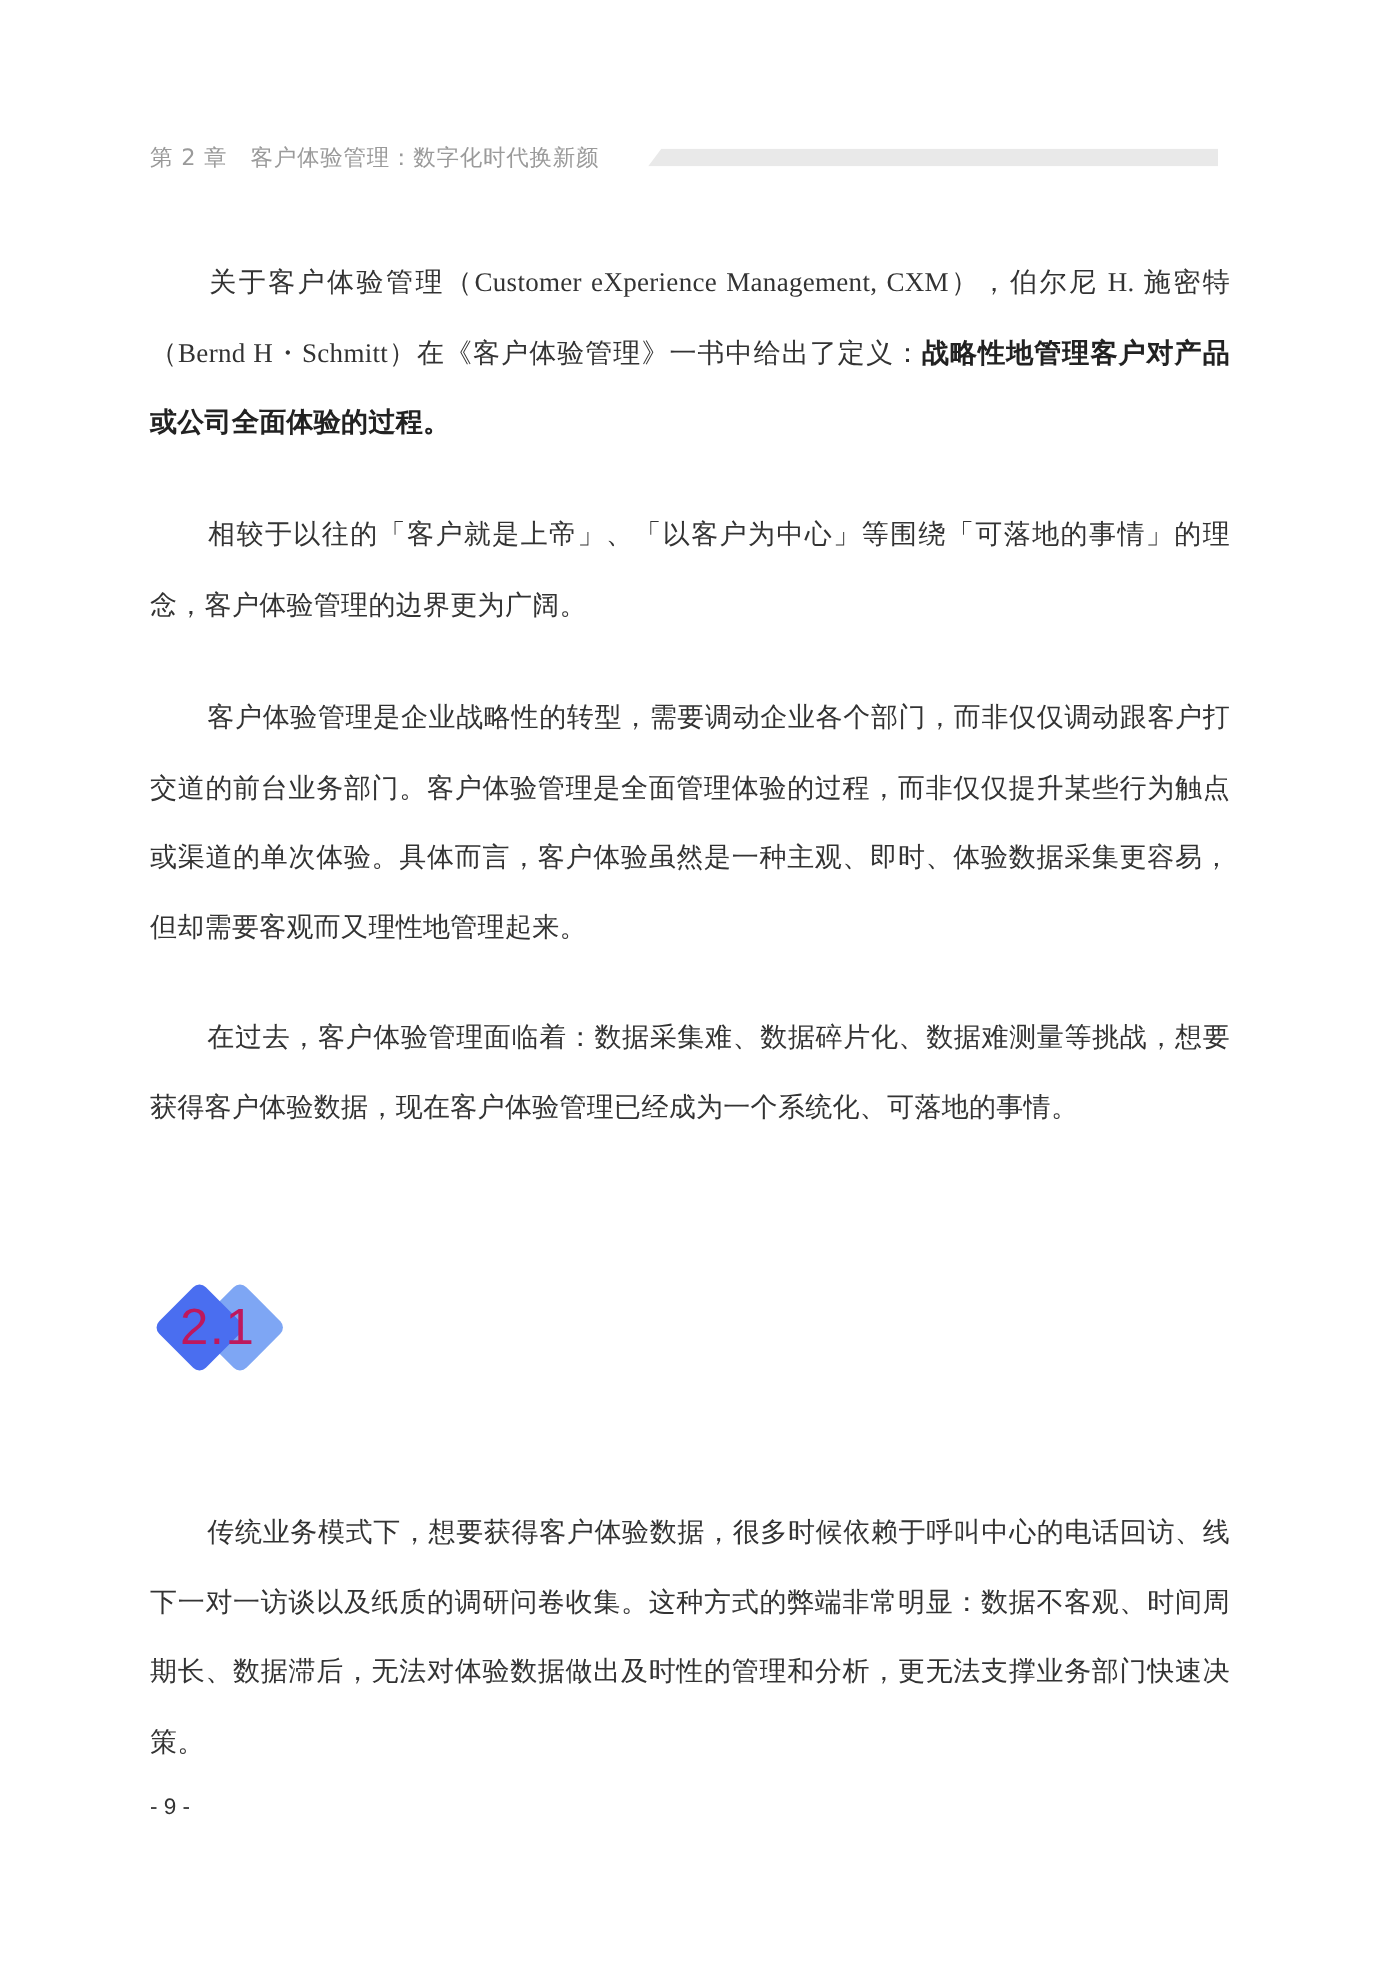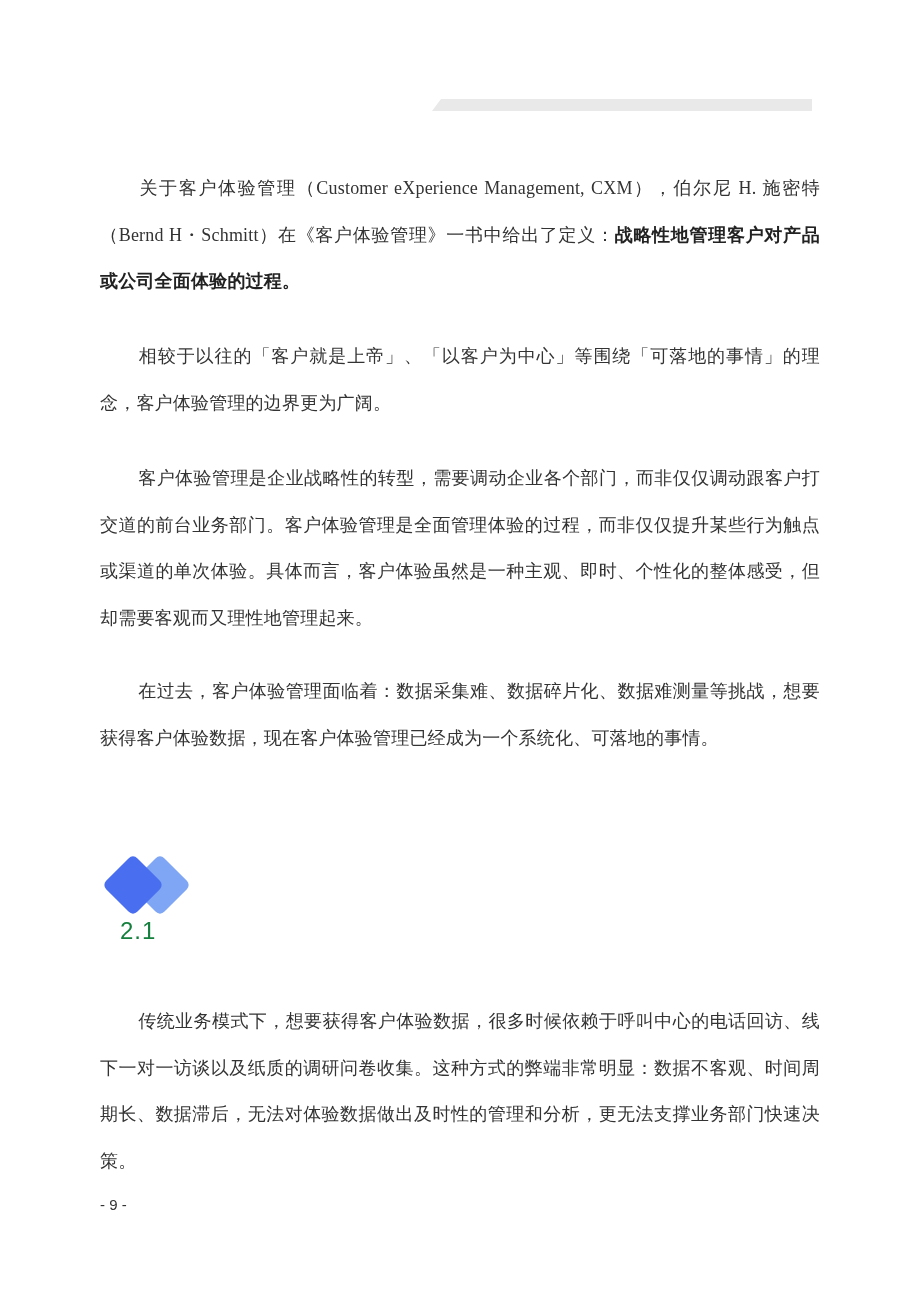--- a/index.html
+++ b/index.html
@@ -12,39 +12,40 @@
                   background: #e9e9e9; clip-path: polygon(9px 0, 100% 0, 100% 100%, 0 100%); }
     .para { position: absolute; left: 100px; width: 720px; font-size: 18px; line-height: 46.5px;
             color: #333333; text-align: justify; letter-spacing: 0.2px; font-family: Liberation Serif, serif; }
     .para .indent { display: inline-block; width: 38px; }
     .bold { font-weight: bold; color: #222222; }
     .section { position: absolute; left: 100px; top: 852px; height: 66px; width: 640px; }
     .badge { position: absolute; left: 0; top: 0; width: 90px; height: 66px; }
     .diamond { position: absolute; width: 44px; height: 44px; transform: rotate(45deg); border-radius: 6px; }
     .diamond.back { left: 38px; top: 11px; background: #7ea6f4; }
     .diamond.front { left: 11px; top: 11px; background: #4a6ef0; }
-    .badge-num { position: absolute; left: 20px; top: 15px; font-size: 24px; color: #15803d;
-                 font-family: "Liberation Sans", sans-serif; line-height: 36px; letter-spacing: 1px; margin-top: 46px; }
+    .badge-num { position: absolute; left: 20px; top: 15px; font-size: 34px; color: #be185d;
+                 font-family: "Liberation Sans", sans-serif; line-height: 36px; letter-spacing: 1px; }
     .section-title { position: absolute; left: 102px; top: 14px; font-size: 28px; font-weight: bold;
                      color: #4a6ef0; white-space: nowrap; line-height: 38px; }
     .page-num { position: absolute; left: 100px; top: 1196px; font-size: 15px; color: #333333;
                 font-family: "Liberation Sans", sans-serif; }
   </style>
 </head>
 <body>
 
 <div class="header">
+  <div class="header-text">第 2 章　客户体验管理：数字化时代换新颜</div>
   <div class="header-bar"></div>
 </div>
 
 <div class="para" style="top:165px;"><span class="indent"></span><span>关于客户体验管理（Customer eXperience Management, CXM），伯尔尼 H. 施密特（Bernd H・Schmitt）在《客户体验管理》一书中给出了定义：</span><span class="bold">战略性地管理客户对产品或公司全面体验的过程。</span></div>
 
 <div class="para" style="top:333px;"><span class="indent"></span><span>相较于以往的「客户就是上帝」、「以客户为中心」等围绕「可落地的事情」的理念，客户体验管理的边界更为广阔。</span></div>
 
-<div class="para" style="top:455px;"><span class="indent"></span><span>客户体验管理是企业战略性的转型，需要调动企业各个部门，而非仅仅调动跟客户打交道的前台业务部门。客户体验管理是全面管理体验的过程，而非仅仅提升某些行为触点或渠道的单次体验。具体而言，客户体验虽然是一种主观、即时、个性化的整体感受，但却需要客观而又理性地管理起来。</span></div>
+<div class="para" style="top:455px;"><span class="indent"></span><span>客户体验管理是企业战略性的转型，需要调动企业各个部门，而非仅仅调动跟客户打交道的前台业务部门。客户体验管理是全面管理体验的过程，而非仅仅提升某些行为触点或渠道的单次体验。具体而言，客户体验虽然是一种主观、即时、体验数据采集更容易，但却需要客观而又理性地管理起来。</span></div>
 
 <div class="para" style="top:668px;"><span class="indent"></span><span>在过去，客户体验管理面临着：数据采集难、数据碎片化、数据难测量等挑战，想要获得客户体验数据，现在客户体验管理已经成为一个系统化、可落地的事情。</span></div>
 
 <div class="section">
   <div class="badge">
     <div class="diamond back"></div>
     <div class="diamond front"></div>
     <div class="badge-num">2.1</div>
   </div>
 </div>

